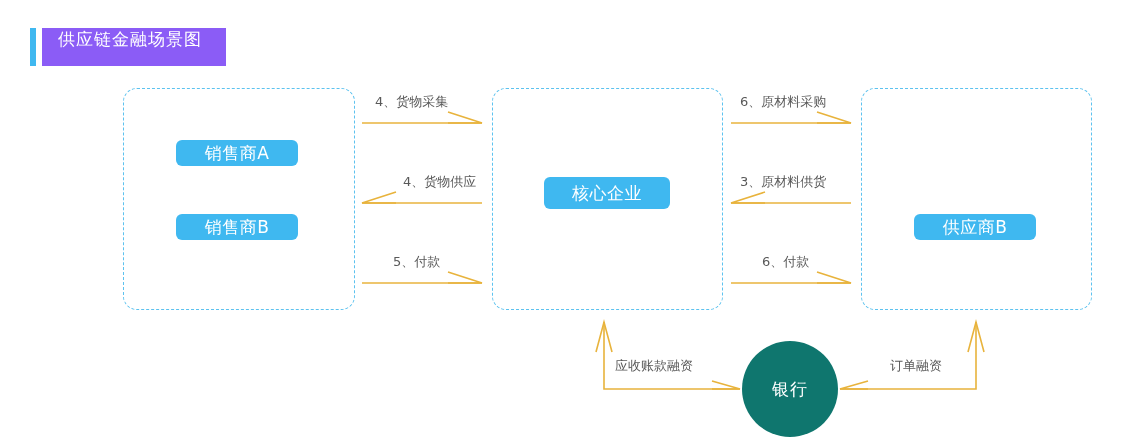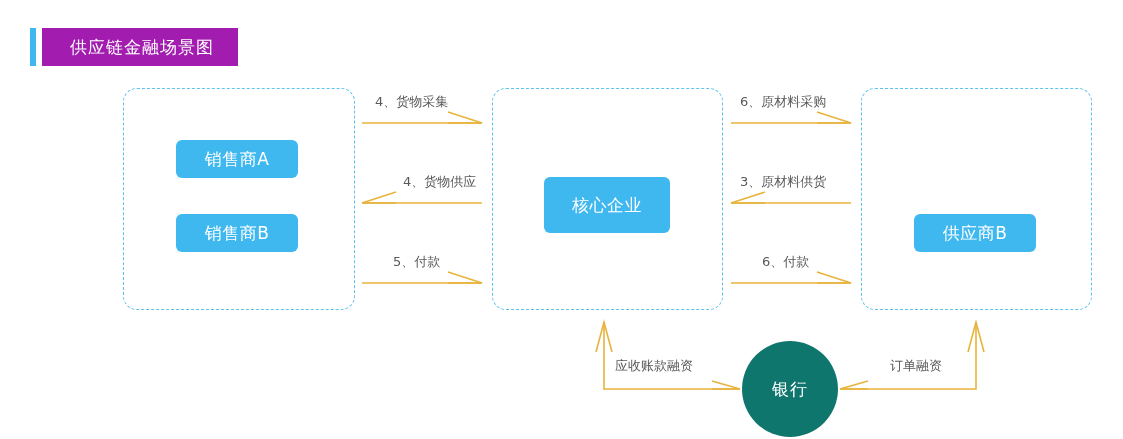--- a/index.html
+++ b/index.html
@@ -32,24 +32,23 @@
   }
   .header-accent {
     width: 6px;
     background: #3fb8f0;
   }
   .header-gap {
     width: 6px;
     background: #ffffff;
   }
   .header-chip {
-    background: #a21caf;
-    display: flex;
-    align-items: center;
-    padding: 0 24px 0 28px;
+    background: #8b5cf6;
+    display: flex;
+    padding: 0 24px 0 16px;
   }
   .header-title {
     color: #ffffff;
     font-size: 17px;
     letter-spacing: 1px;
     white-space: nowrap;
   }
 
   
   .group-box {
@@ -69,25 +68,25 @@
     background: #3fb8f0;
     border-radius: 6px;
     color: #ffffff;
     display: flex;
     align-items: center;
     justify-content: center;
     font-size: 17px;
     letter-spacing: 0.5px;
     white-space: nowrap;
   }
-  .pill-wide { width: 122px; height: 38px; }
+  .pill-wide { width: 122px; height: 26px; }
 
   #pill-seller-a   { left: 176px; top: 140px; }
   #pill-seller-b   { left: 176px; top: 214px; }
-  #pill-core       { left: 544px; top: 177px; width: 126px; height: 56px; }
+  #pill-core       { left: 544px; top: 177px; width: 126px; height: 32px; }
   #pill-supplier-a { left: 914px; top: 140px; }
   #pill-supplier-b { left: 914px; top: 214px; }
 
   
   #bank-circle {
     position: absolute;
     left: 742px;
     top: 341px;
     width: 96px;
     height: 96px;

